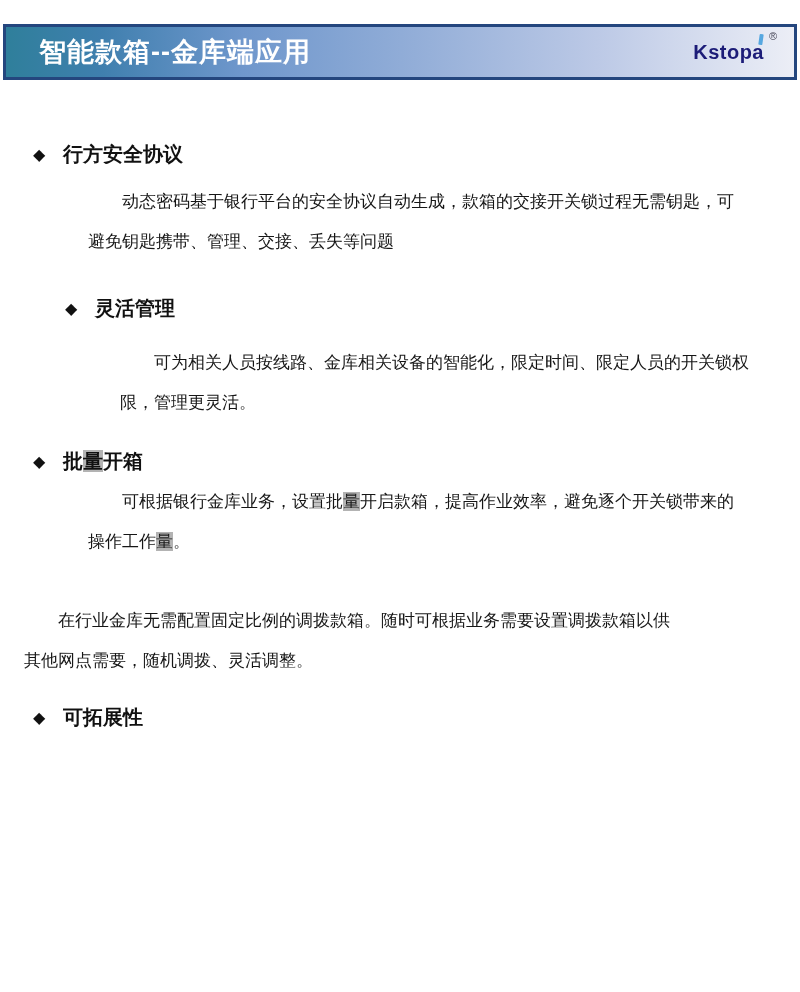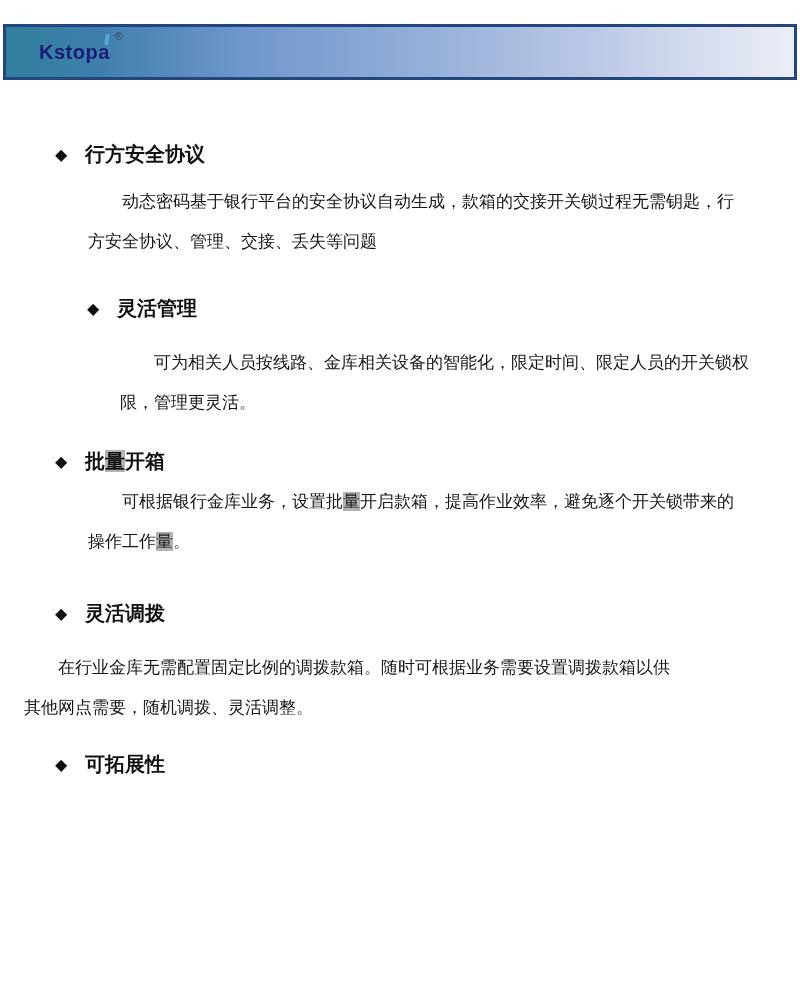--- a/index.html
+++ b/index.html
@@ -56,21 +56,21 @@
   .logo-reg {
     position: absolute;
     right: -13px;
     top: -11px;
     font-size: 11px;
     color: #4a4a5a;
     font-weight: normal;
   }
   
   .section-heading {
-    padding-left: 55px;
+    padding-left: 33px;
     line-height: 24px;
     white-space: nowrap;
   }
   .bullet {
     display: inline-block;
     width: 30px;
     font-size: 16px;
     color: #111111;
     vertical-align: 1px;
   }
@@ -97,52 +97,50 @@
   .sec4 { margin-top: 39px; }
   .sec4 .para { margin-top: 21px; margin-left: 24px; }
   .sec5 { margin-top: 24px; }
   .sec5 .para { margin-top: 24px; }
   .hl { background: #b3b3b3; }
 </style>
 </head>
 <body>
 
 <div class="header">
+  <div class="header-title">智能款箱--金库端应用</div>
   <div class="logo">
     <span class="logo-text">Kstopa</span>
     <span class="logo-accent"></span>
     <span class="logo-reg">®</span>
   </div>
 </div>
 
 <div class="section sec1">
   <div class="section-heading">
     <span class="bullet">◆</span><span class="heading-text">行方安全协议</span>
   </div>
-  <div class="para">动态密码基于银行平台的安全协议自动生成，款箱的交接开关锁过程无需钥匙，行方安全协议、管理、交接、丢失等问题</div>
+  <div class="para">动态密码基于银行平台的安全协议自动生成，款箱的交接开关锁过程无需钥匙，可避免钥匙携带、管理、交接、丢失等问题</div>
 </div>
 
 <div class="section sec2">
   <div class="section-heading">
     <span class="bullet">◆</span><span class="heading-text">灵活管理</span>
   </div>
   <div class="para">可为相关人员按线路、金库相关设备的智能化，限定时间、限定人员的开关锁权限，管理更灵活。</div>
 </div>
 
 <div class="section sec3">
   <div class="section-heading">
     <span class="bullet">◆</span><span class="heading-text">批<span class="hl">量</span>开箱</span>
   </div>
   <div class="para">可根据银行金库业务，设置批<span class="hl">量</span>开启款箱，提高作业效率，避免逐个开关锁带来的操作工作<span class="hl">量</span>。</div>
 </div>
 
 <div class="section sec4">
-  <div class="section-heading">
-    <span class="bullet">◆</span><span class="heading-text">灵活调拨</span>
-  </div>
   <div class="para">在行业金库无需配置固定比例的调拨款箱。随时可根据业务需要设置调拨款箱以供其他网点需要，随机调拨、灵活调整。</div>
 </div>
 
 <div class="section sec5">
   <div class="section-heading">
     <span class="bullet">◆</span><span class="heading-text">可拓展性</span>
   </div>
 </div>
 
 </body></html>

